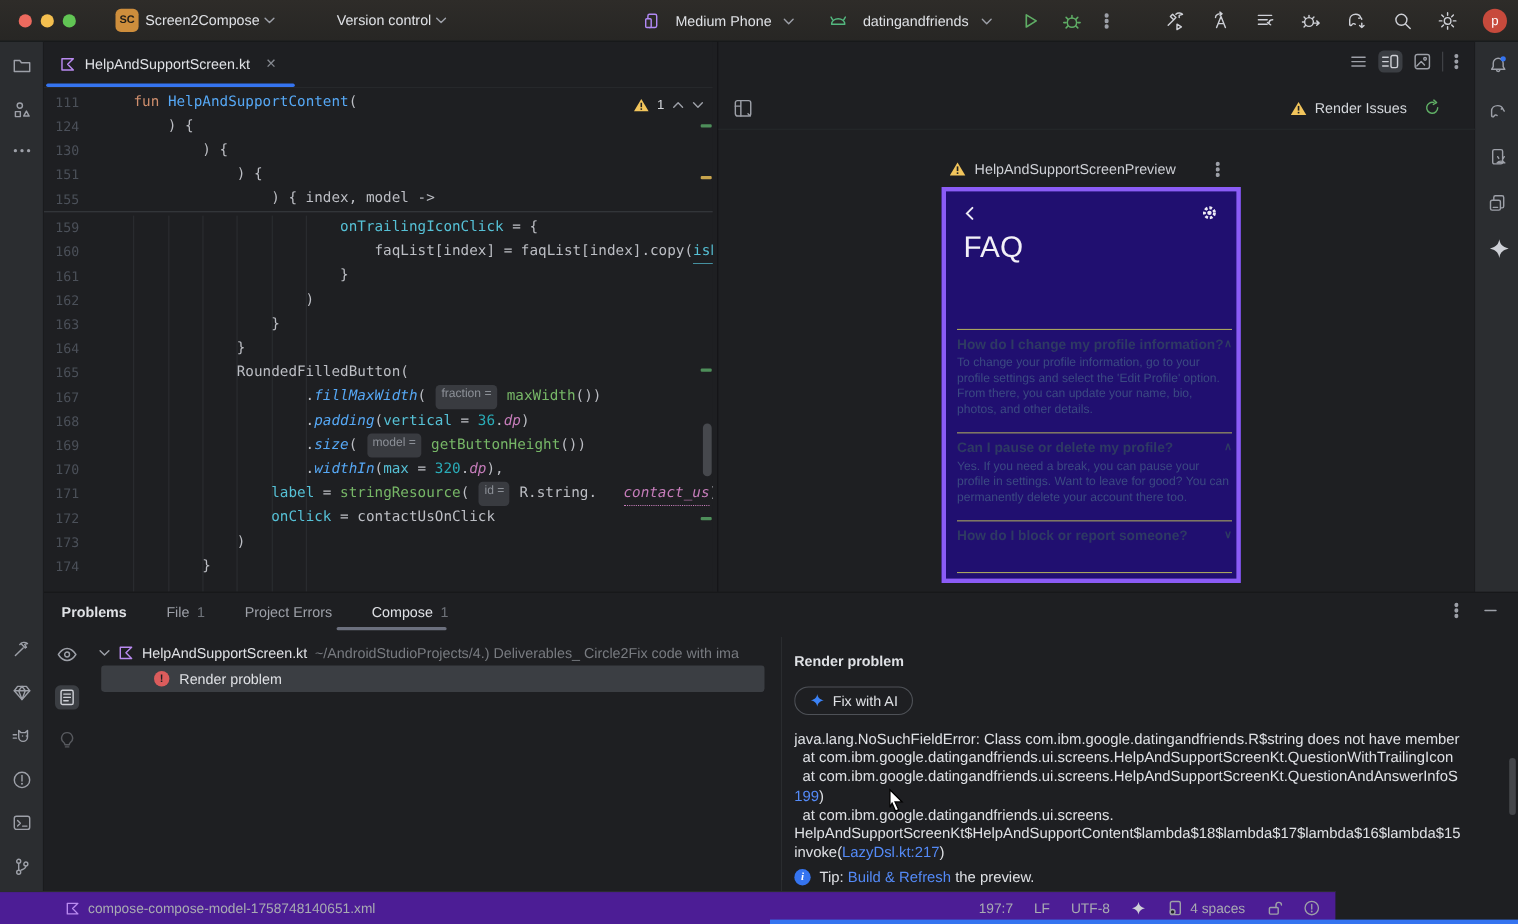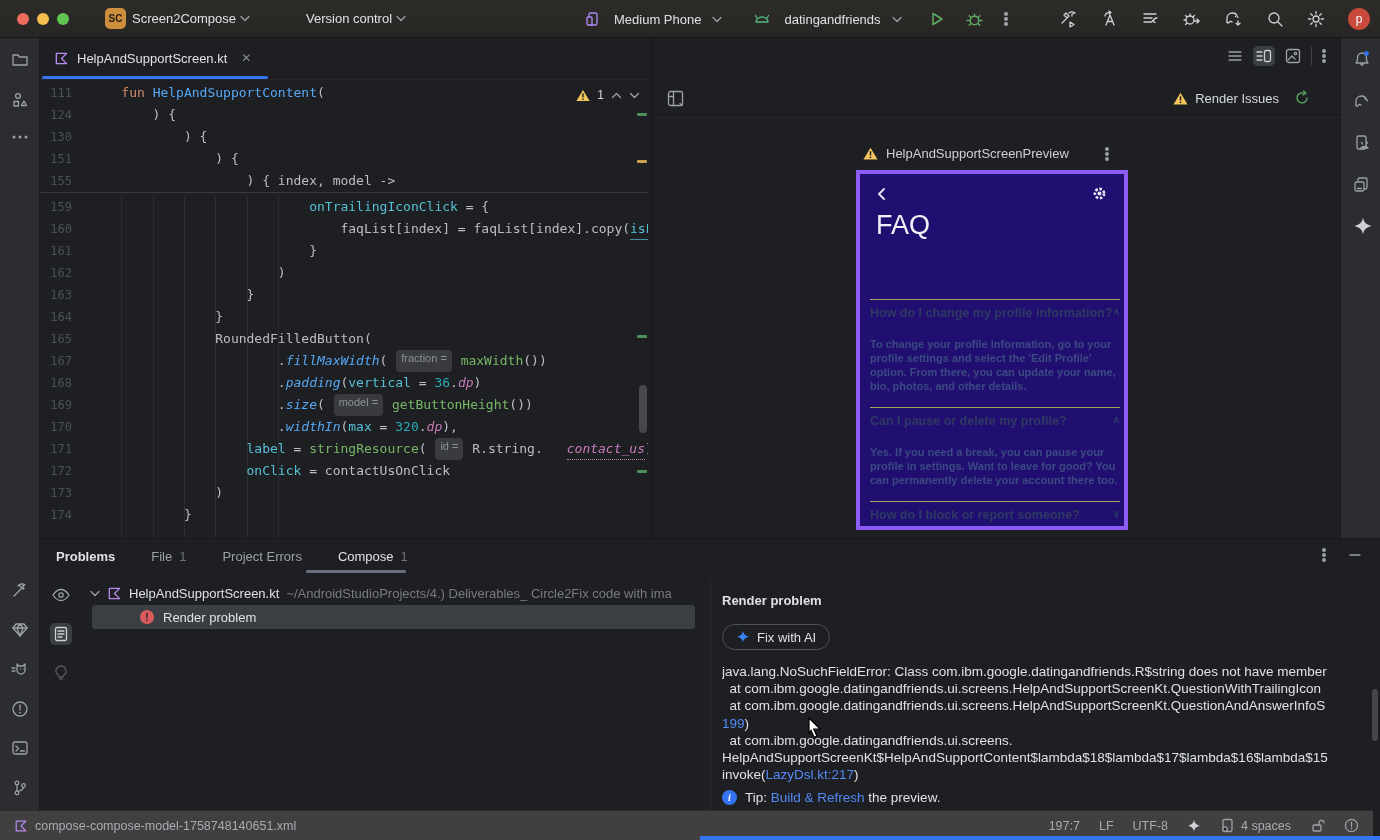--- a/index.html
+++ b/index.html
@@ -64,21 +64,21 @@
   #phone { position:absolute; left:203px; top:132px; width:272px; height:360px;
            background:#200F70; border:4px solid #8b5cf6; overflow:hidden; }
   #phone-title { position:absolute; left:16px; top:36px; font-size:27px; color:#F2F0F7; }
   #search-pill { position:absolute; left:15px; top:77px; width:242px; height:38px; border-radius:19px;
                  background:#2D1E7B; display:flex; align-items:center; gap:12px; padding-left:16px; }
   #search-pill span { font-size:13px; color:#CFD2E6; }
   #faq-list { position:absolute; left:10px; top:115px; width:250px; }
   .faq-divider { height:1px; background:#A7A45F; margin-top:10px; }
   .faq-q { display:flex; justify-content:space-between; font-size:12.5px; font-weight:bold; color:#2E3A63; margin-top:6px; }
   .faq-ch { color:#2E3A63; font-size:10px; }
-  .faq-a { font-size:11px; line-height:14px; color:#3B4A82; margin-top:17px; margin-bottom:14px;font-weight:bold; }
+  .faq-a { font-size:11px; line-height:14px; color:#3B4A82; margin-top:3px; margin-bottom:14px; }
   .faq-item.collapsed { padding-bottom:16px; }
 
   
   #bottom { position:absolute; left:40px; top:538px; width:1340px; height:272px; background:#1E1F22; border-top:1px solid #17181A; }
   #bp-header { position:absolute; left:0; top:0; width:100%; height:34px; display:flex; align-items:center; font-size:13px; }
   #bp-title { font-weight:bold; color:#DFE1E5; margin-left:16px; }
   .bp-tab { color:#9DA0A8; margin-left:36px; display:flex; gap:7px; }
   .bp-tab .cnt { color:#6F737A; }
   .bp-tab.sel { color:#DFE1E5; }
   #bp-underline { position:absolute; left:266px; top:31px; width:100px; height:3px; background:#6C707E; border-radius:2px; }
@@ -97,22 +97,22 @@
   #fix-btn { margin-top:16px; height:26px; display:inline-flex; align-items:center; gap:7px; padding:0 13px;
              border:1px solid #4E5157; border-radius:14px; font-size:13px; color:#DFE1E5; background:transparent; }
   #trace { margin-top:13px; font-size:13.5px; line-height:17.2px; color:#DFE1E5; white-space:pre; }
   .link { color:#548AF7; }
   #tip-row { margin-top:7px; display:flex; align-items:center; gap:8px; font-size:13.5px; }
   .info-ic { width:15px; height:15px; border-radius:50%; background:#3574F0; color:#fff; font-size:10px; font-style:italic;
              font-weight:bold; display:flex; align-items:center; justify-content:center; font-family:"Liberation Serif",serif; }
   #bp-thumb { position:absolute; right:2px; top:150px; width:6px; height:52px; border-radius:3px; background:#44464A; }
 
   
-  #statusbar { position:absolute; left:0; top:810px; width:1373px; height:30px; background:#404040;
-               border-top:1px solid #2A2C2F; display:flex; align-items:center; font-size:12.5px; color:#A8ABB2; }
+  #statusbar { position:absolute; left:0; top:810px; width:1214px; height:30px; background:#4c1d95;
+               border-top:1px solid #2A2C2F; display:flex; align-items:center; font-size:12.5px; color:#A8ABB2;padding-left:45px; }
   #sb-left { display:flex; align-items:center; gap:7px; margin-left:14px; }
   #sb-right { position:absolute; right:14px; display:flex; align-items:center; gap:19px; }
   #accent-strip { position:absolute; left:700px; top:836px; width:680px; height:4px; background:#3574F0; }
 
   #cursor { position:absolute; left:806px; top:716px; }
 </style>
 </head>
 <body>
 
 <div id="titlebar">

